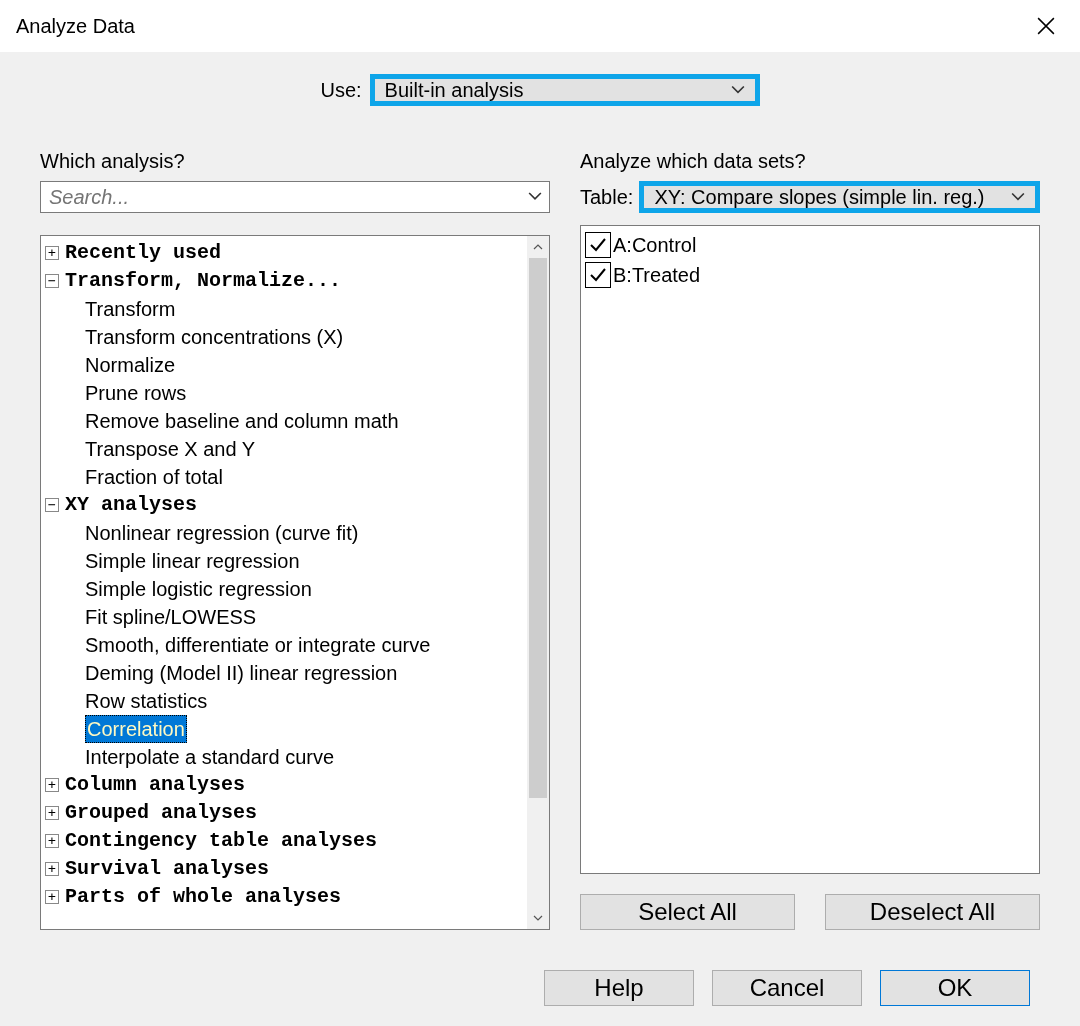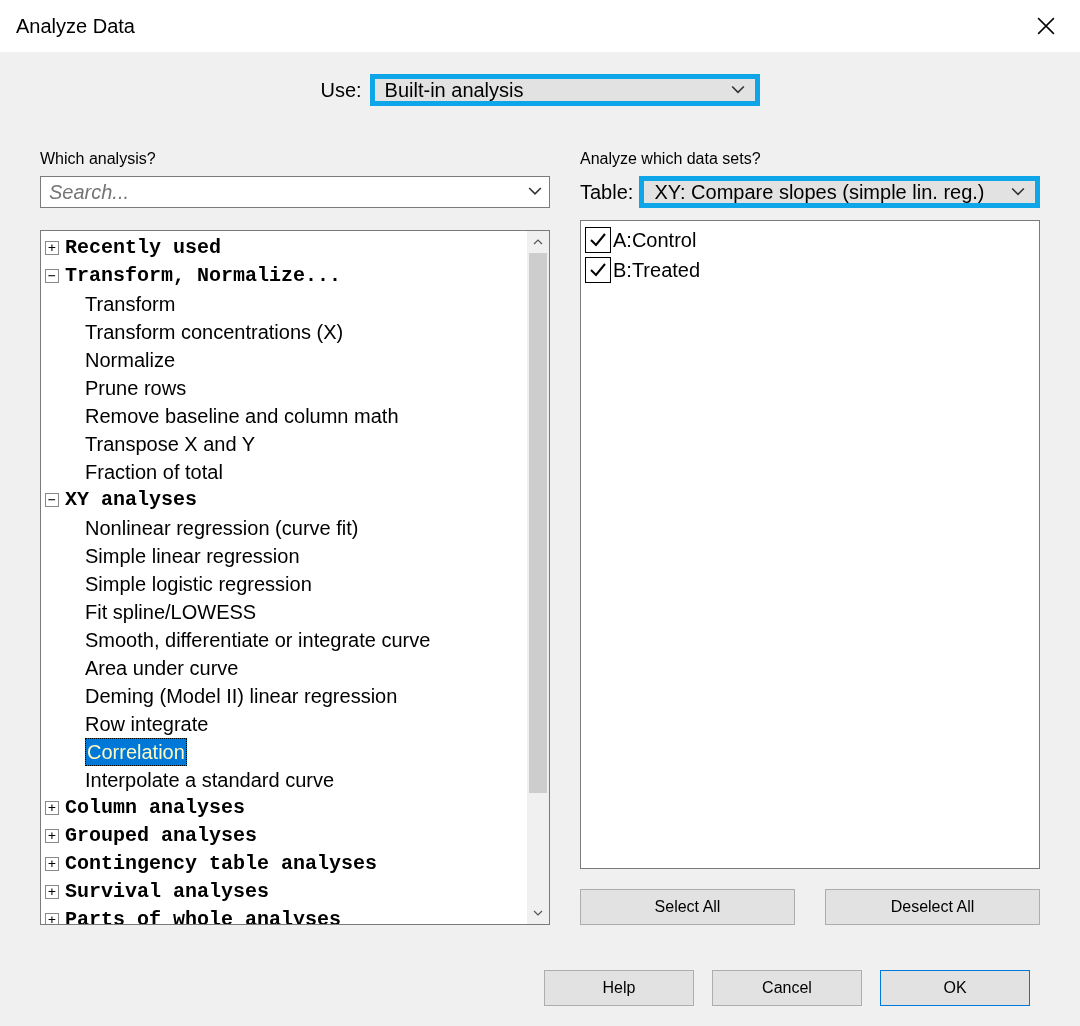--- a/index.html
+++ b/index.html
@@ -53,21 +53,21 @@
     .select.use-select { width: 390px; }
     .select .chev { margin-left: auto; }
     .chev svg { width: 14px; height: 14px; }
     .columns {
       display: flex;
       gap: 30px;
     }
     .col { display: flex; flex-direction: column; }
     .col.left { width: 510px; }
     .col.right { flex: 1; }
-    .col h3 { font-weight: normal; font-size: 16px; margin-bottom: 8px; }
+    .col h3 { font-weight: normal; font-size: 20px; margin-bottom: 8px; }
     .search-row { position: relative; margin-bottom: 22px; }
     .search-input {
       width: 100%;
       height: 32px;
       border: 1px solid #7a7a7a;
       background: #fff;
       font-size: 20px;
       font-style: italic;
       color: #737373;
       padding: 0 32px 0 8px;
@@ -151,21 +151,21 @@
       flex-shrink:0;
     }
     .ds-chk svg{width:20px;height:20px;}
     .sel-buttons {
       display: flex; gap: 30px; margin-top: 20px;
     }
     .btn {
       height: 36px;
       border: 1px solid #adadad;
       background: #e2e2e2;
-      font-size: 16px;
+      font-size: 24px;
       display: inline-flex; align-items: center; justify-content: center;
       padding: 0 8px;
       min-width: 140px;
     }
     .sel-buttons .btn { flex:1; }
     .footer-btns {
       position: absolute;
       right: 50px;
       bottom: 20px;
       display: flex;
@@ -231,23 +231,22 @@
 
             <div class="grp">
               <span class="exp">−</span>
               <span class="grp-label">XY analyses</span>
             </div>
             <div class="leaf"><span>Nonlinear regression (curve fit)</span></div>
             <div class="leaf"><span>Simple linear regression</span></div>
             <div class="leaf"><span>Simple logistic regression</span></div>
             <div class="leaf"><span>Fit spline/LOWESS</span></div>
             <div class="leaf"><span>Smooth, differentiate or integrate curve</span></div>
-            <div class="leaf"><span>Area under curve</span></div>
             <div class="leaf"><span>Deming (Model II) linear regression</span></div>
-            <div class="leaf"><span>Row integrate</span></div>
+            <div class="leaf"><span>Row statistics</span></div>
             <div class="leaf selected"><span>Correlation</span></div>
             <div class="leaf"><span>Interpolate a standard curve</span></div>
 
             <div class="grp">
               <span class="exp">+</span>
               <span class="grp-label">Column analyses</span>
             </div>
             <div class="grp">
               <span class="exp">+</span>
               <span class="grp-label">Grouped analyses</span>

